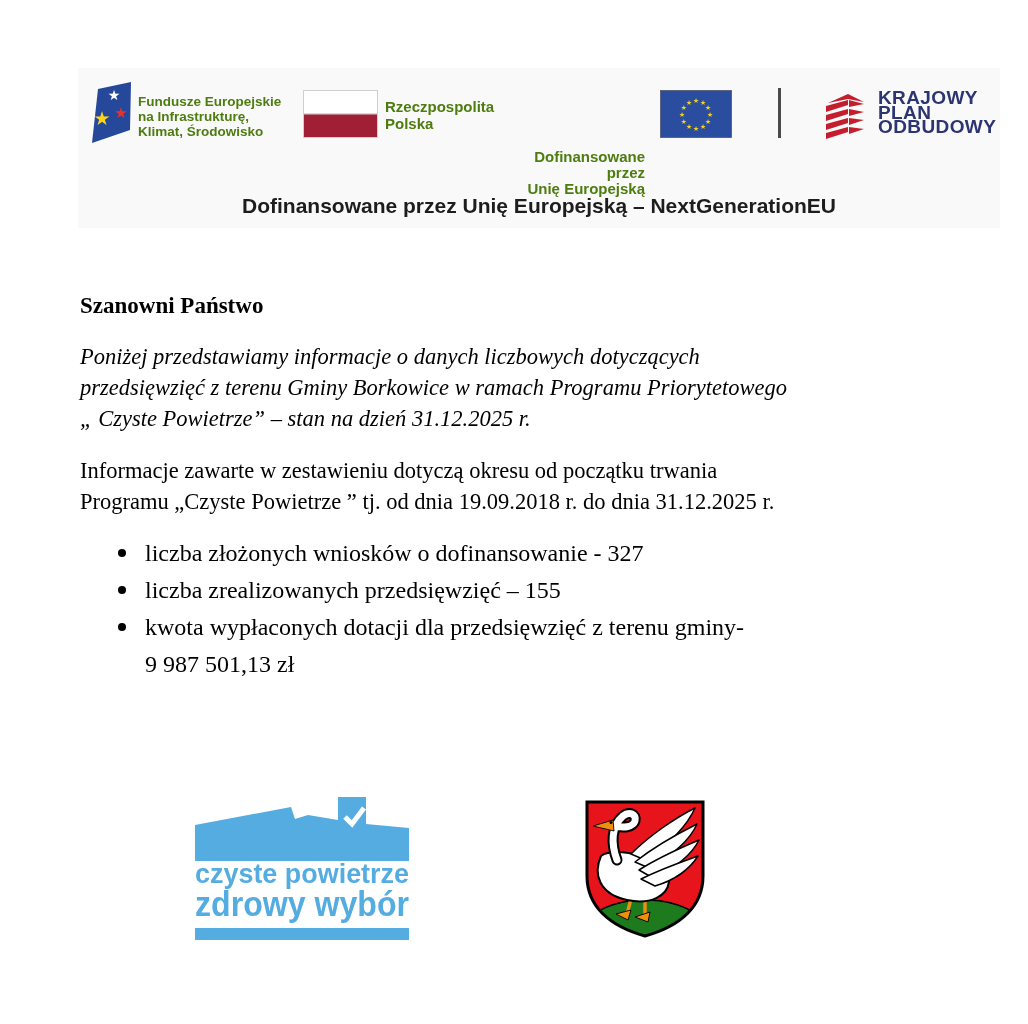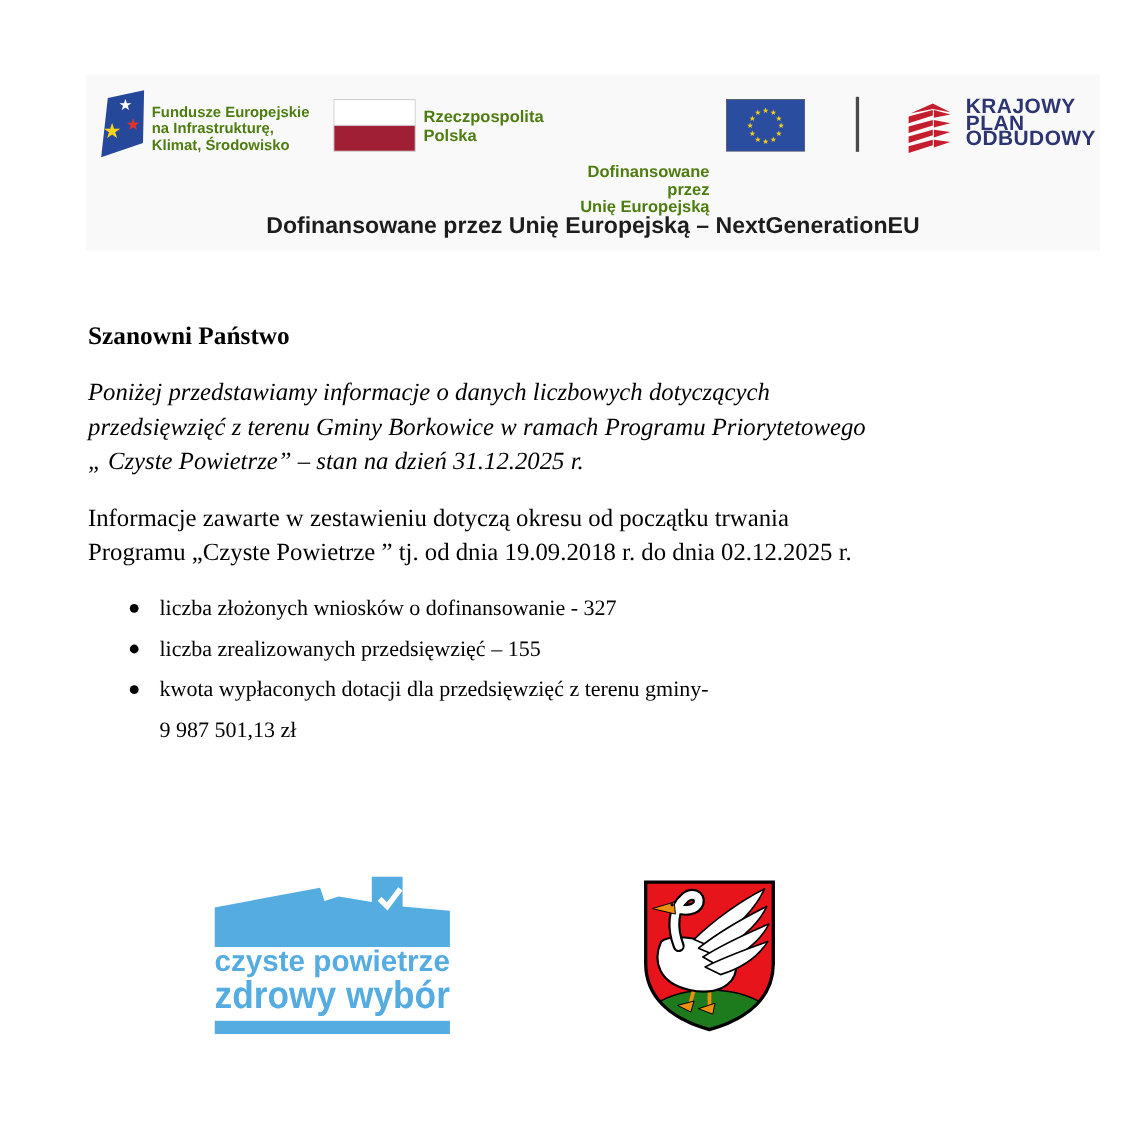--- a/index.html
+++ b/index.html
@@ -25,21 +25,21 @@
     position:absolute; left:0; right:0; top:126px; text-align:center;
     font-size:21px; font-weight:bold; color:#1d1d1d;
   }
   
   .greeting { position:absolute; left:80px; top:293px; font-size:23px; font-weight:bold; }
   .para { position:absolute; left:80px; width:900px; font-size:22.5px; line-height:31px; white-space:pre-line; }
   .para1 { top:341px;font-style:italic; }
   .para2 { top:455px; }
   .stats {
     position:absolute; left:80px; top:535px; margin:0; padding:0; list-style:none;
-    font-size:20px; line-height:37px; width:880px;
+    font-size:24px; line-height:37px; width:880px;
   }
   .stats li { position:relative; padding-left:65px; white-space:pre-line; }
   .stats li::before {
     content:""; position:absolute; left:38px; top:14px;
     width:8px; height:8px; border-radius:50%; background:#000;
   }
   
   .czyste-svg { position:absolute; left:195px; top:795px; }
   .herb-svg   { position:absolute; left:583px; top:798px; }
   svg text.logo-word { font-family:"Liberation Sans", sans-serif; font-weight:bold; }
@@ -118,21 +118,21 @@
     <div class="subtitle">Dofinansowane przez Unię Europejską – NextGenerationEU</div>
   </div>
 
   <div class="greeting">Szanowni Państwo</div>
 
   <div class="para para1">Poniżej przedstawiamy informacje o danych liczbowych dotyczących
 przedsięwzięć z terenu Gminy Borkowice w ramach Programu Priorytetowego
 „ Czyste Powietrze” – stan na dzień 31.12.2025 r.</div>
 
   <div class="para para2">Informacje zawarte w zestawieniu dotyczą okresu od początku trwania
-Programu „Czyste Powietrze ” tj. od dnia 19.09.2018 r. do dnia 02.12.2025 r.</div>
+Programu „Czyste Powietrze ” tj. od dnia 19.09.2018 r. do dnia 31.12.2025 r.</div>
 
   <ul class="stats">
     <li>liczba złożonych wniosków o dofinansowanie  - 327</li>
     <li>liczba zrealizowanych przedsięwzięć – 155</li>
     <li>kwota wypłaconych dotacji dla przedsięwzięć z terenu gminy-
 9 987 501,13  zł</li>
   </ul>
 
   <svg class="czyste-svg" width="215" height="148" viewBox="0 0 215 148">
     <polygon points="0,66 0,30 96,12 100,24 113,20 143,25 143,2 171,2 171,29 214,33 214,66" fill="#54ace0"></polygon>

